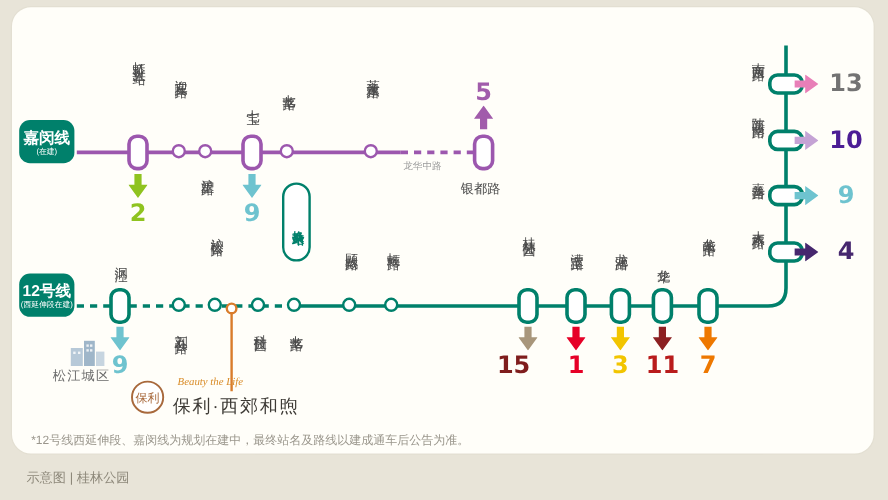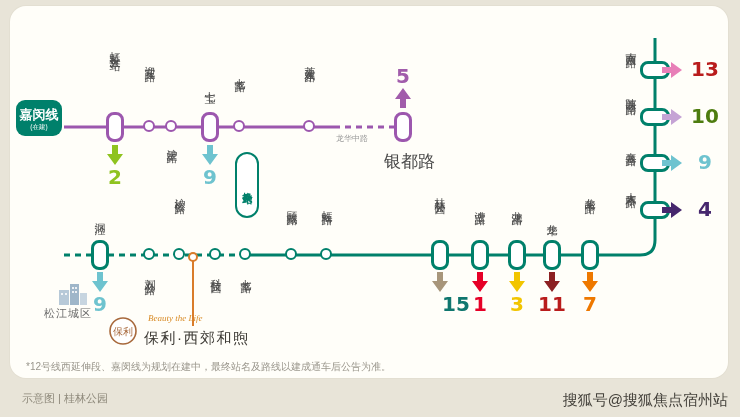--- a/index.html
+++ b/index.html
@@ -12,21 +12,21 @@
   .dashed{stroke-dasharray:6 5;}
   .conn{stroke:currentColor;stroke-width:2;fill:none;}
   .conndot{fill:#fff;stroke:currentColor;stroke-width:2;}
 
   .badge{position:absolute;width:46px;border-radius:9px;color:#fff;text-align:center;padding:7px 0 5px;}
   .badge-title{font-size:13px;font-weight:bold;line-height:15px;}
   .badge-sub{font-size:6.5px;line-height:9px;}
 
   .vlabel{position:absolute;writing-mode:vertical-rl;text-orientation:upright;font-size:11px;
           letter-spacing:2px;color:#4a4a4a;white-space:nowrap;line-height:14px;}
-  .hlabel{position:absolute;font-size:17px;color:#4a4a4a;white-space:nowrap;}
+  .hlabel{position:absolute;font-size:11px;color:#4a4a4a;white-space:nowrap;}
   .tinynote{position:absolute;font-size:8px;color:#9b9b9b;white-space:nowrap;}
 
   .dot{position:absolute;width:8px;height:8px;border:2.5px solid;background:#fff;border-radius:50%;}
   .stv{position:absolute;width:12px;height:24px;border:3px solid;background:#fff;border-radius:8px;}
   .sth{position:absolute;width:24px;height:12px;border:3px solid;background:#fff;border-radius:8px;}
 
   .arrow{position:absolute;width:16px;height:20px;}
   .arrow svg{display:block;width:100%;height:100%;}
   .arrow.up{transform:rotate(180deg);}
   .arrow.right{transform:rotate(-90deg);}
@@ -63,20 +63,24 @@
     </g>
     <g style="color: rgb(217, 124, 43);">
       <path class="conn" d="M193 258 V326"></path>
       <circle class="conndot" cx="193" cy="257" r="4"></circle>
     </g>
   </svg>
 
   <div class="badge" style="left: 16px; top: 100px; background-color: rgb(0, 128, 107);">
     <div class="badge-title">嘉闵线</div>
     <div class="badge-sub">(在建)</div>
+  </div>
+  <div class="badge" style="left: 16px; top: 228px; background-color: rgb(0, 128, 107);">
+    <div class="badge-title">12号线</div>
+    <div class="badge-sub">(西延伸段在建)</div>
   </div>
 
   <div class="vlabel" style="left:108px;top:43px;">虹桥火车站</div>
   <div class="vlabel" style="left:143px;top:57px;">迎宾三路</div>
   <div class="vlabel" style="left:165px;top:140px;">沪星路</div>
   <div class="vlabel" style="left:203px;top:82px;">七宝</div>
   <div class="vlabel" style="left:233px;top:69px;">七莘路</div>
   <div class="vlabel" style="left:303px;top:57px;">莘建东路</div>
   <div class="hlabel" style="left:384px;top:150px;">银都路</div>
   <div class="tinynote" style="left:336px;top:133px;">龙华中路</div>
@@ -153,21 +157,21 @@
         <path fill="currentColor" d="M5 0 H11 V9 H16 L8 20 L0 9 H5 Z"></path>
       </svg>
   </div>
   <div class="num" style="left: 85px; top: 292px; color: rgb(110, 195, 207);">9</div>
 
   <div class="arrow" style="left: 432px; top: 272px; color: rgb(168, 150, 123);">
     <svg viewBox="0 0 16 20">
         <path fill="currentColor" d="M5 0 H11 V9 H16 L8 20 L0 9 H5 Z"></path>
       </svg>
   </div>
-  <div class="num" style="left: 441px; top: 292px; color: #0f766e;">15</div>
+  <div class="num" style="left: 413px; top: 292px; color: #7f1d1d;">15</div>
 
   <div class="arrow" style="left: 472px; top: 272px; color: rgb(230, 0, 39);">
     <svg viewBox="0 0 16 20">
         <path fill="currentColor" d="M5 0 H11 V9 H16 L8 20 L0 9 H5 Z"></path>
       </svg>
   </div>
   <div class="num" style="left: 465px; top: 292px; color: rgb(230, 0, 39);">1</div>
 
   <div class="arrow" style="left: 509px; top: 272px; color: rgb(242, 197, 0);">
     <svg viewBox="0 0 16 20">
@@ -202,28 +206,28 @@
         <path fill="currentColor" d="M5 0 H11 V9 H16 L8 20 L0 9 H5 Z"></path>
       </svg>
   </div>
   <div class="num" style="left: 690px; top: 150px; color: rgb(110, 195, 207);">9</div>
 
   <div class="arrow right" style="left: 664px; top: 107px; color: rgb(197, 163, 213);">
     <svg viewBox="0 0 16 20">
         <path fill="currentColor" d="M5 0 H11 V9 H16 L8 20 L0 9 H5 Z"></path>
       </svg>
   </div>
-  <div class="num" style="left: 690px; top: 104px; color: #4d7c0f;">10</div>
+  <div class="num" style="left: 690px; top: 104px; color: #4c1d95;">10</div>
 
   <div class="arrow right" style="left: 664px; top: 60px; color: rgb(232, 127, 184);">
     <svg viewBox="0 0 16 20">
         <path fill="currentColor" d="M5 0 H11 V9 H16 L8 20 L0 9 H5 Z"></path>
       </svg>
   </div>
-  <div class="num" style="left: 690px; top: 57px; color: #b91c1c;">13</div>
+  <div class="num" style="left: 690px; top: 57px; color: #737373;">13</div>
 
   <svg style="position:absolute;left:58px;top:281px;" width="30" height="24" viewBox="0 0 30 24">
     <rect x="1" y="9" width="10" height="15" fill="#b7c9d8"></rect>
     <rect x="12" y="3" width="9" height="21" fill="#9fb6c9"></rect>
     <rect x="22" y="12" width="7" height="12" fill="#c7d5e0"></rect>
     <rect x="3" y="12" width="2" height="2" fill="#fff" opacity="0.8"></rect>
     <rect x="7" y="12" width="2" height="2" fill="#fff" opacity="0.8"></rect>
     <rect x="14" y="6" width="2" height="2" fill="#fff" opacity="0.8"></rect>
     <rect x="17" y="6" width="2" height="2" fill="#fff" opacity="0.8"></rect>
     <rect x="14" y="10" width="2" height="2" fill="#fff" opacity="0.8"></rect>
@@ -233,14 +237,13 @@
 
   <svg style="position:absolute;left:108px;top:316px;" width="30" height="30" viewBox="0 0 30 30">
     <circle cx="15" cy="15" r="13" fill="#fff" stroke="#a8693c" stroke-width="1.6"></circle>
     <text x="15" y="19" text-anchor="middle" font-size="10" fill="#a8693c" font-family="Liberation Sans, sans-serif">保利</text>
   </svg>
   <div class="tagline" style="left:148px;top:313px;">Beauty the Life</div>
   <div class="projname" style="left:144px;top:329px;">保利·西郊和煦</div>
 
   <div class="disclaimer">*12号线西延伸段、嘉闵线为规划在建中，最终站名及路线以建成通车后公告为准。</div>
   <div class="legend">示意图 | 桂林公园</div>
-  <div class="watermark">搜狐号@搜狐焦点宿州站</div>
 </div>
 
 </body></html>

